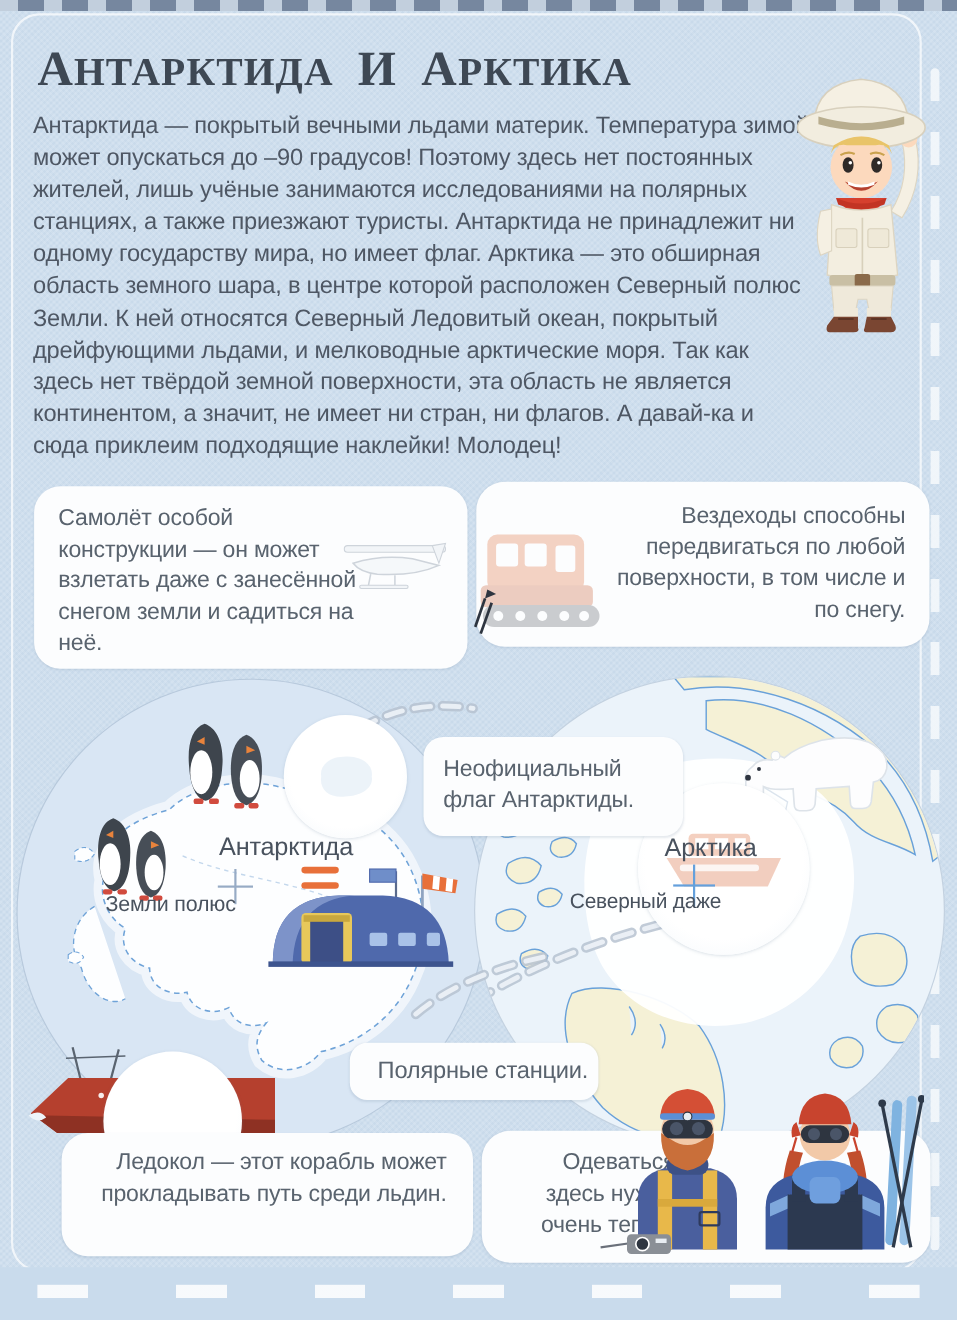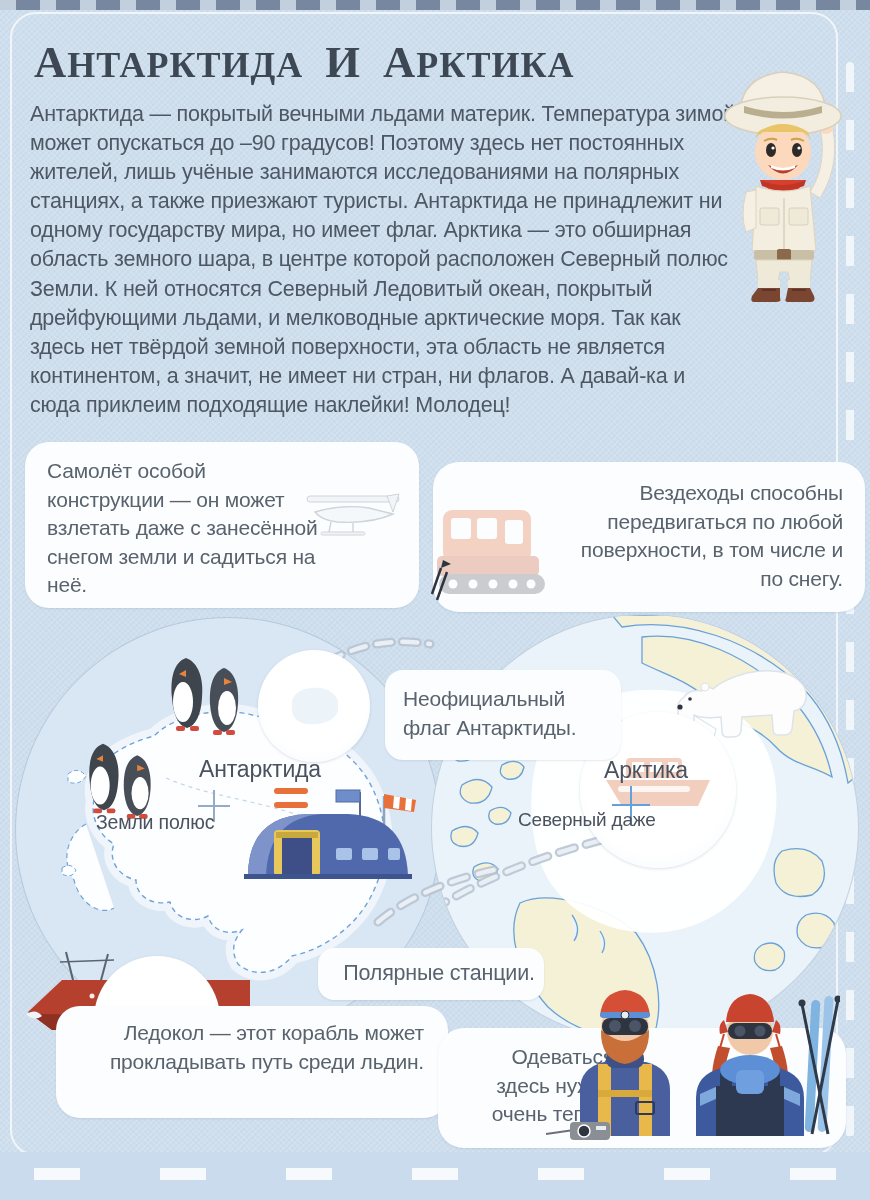--- a/index.html
+++ b/index.html
@@ -25,31 +25,31 @@
   .title{position:absolute;left:34px;top:36px;color:#3e4854;font-family:"Liberation Serif",serif;
     font-weight:bold;font-size:36px;letter-spacing:1px;}
   .title .w{display:inline-block;text-transform:uppercase;margin-right:12px;}
   .title .w::first-letter{font-size:1.24em;}
   
   .intro{position:absolute;left:30px;top:100px;width:708px;font-size:21.5px;line-height:29.1px;
     color:#4e5764;letter-spacing:-0.2px;}
   
   .box{position:absolute;background:#fcfdfe;box-shadow:0 1px 2px rgba(110,135,160,.18);}
   .box .t{color:#59636e;font-size:21px;line-height:28.5px;letter-spacing:-0.2px;}
-  #boxA{left:25px;top:442px;width:394px;height:166px;border-radius:24px;}
+  #boxA{left:31px;top:442px;width:394px;height:166px;border-radius:24px;}
   #boxA .t{position:absolute;left:22px;top:15px;width:278px;text-align:left;}
   #boxA svg{position:absolute;right:14px;top:44px;opacity:.45;}
-  #boxB{left:433px;top:462px;width:412px;height:150px;border-radius:26px;padding-left:20px;}
+  #boxB{left:433px;top:438px;width:412px;height:150px;border-radius:26px;}
   #boxB .t{position:absolute;right:22px;top:17px;width:270px;text-align:right;}
   #ghost-vehicle{position:absolute;left:-2px;top:26px;}
   #boxFlag{left:385px;top:638px;width:236px;height:90px;border-radius:18px;z-index:5;margin-top:32px;}
   #boxFlag .t{position:absolute;left:18px;top:15px;width:200px;}
   #boxStations{left:318px;top:948px;width:226px;height:52px;border-radius:16px;z-index:5;}
   #boxStations .t{position:absolute;left:8px;top:11px;width:100%;text-align:center;font-size:21.5px;}
-  #boxC{left:56px;top:1006px;width:374px;height:112px;border-radius:24px;z-index:6;padding-left:18px;}
+  #boxC{left:56px;top:1030px;width:374px;height:112px;border-radius:24px;z-index:6;}
   #boxC .t{position:absolute;right:24px;top:13px;width:320px;text-align:right;}
   #boxD{left:438px;top:1028px;width:408px;height:120px;border-radius:26px;z-index:6;}
   #boxD .t{position:absolute;left:16px;top:15px;width:160px;text-align:right;}
   
   .map{position:absolute;border-radius:50%;z-index:1;}
   #mapL{left:15px;top:617px;width:424px;height:424px;background:#d9e6f4;border:1px solid rgba(120,145,175,.35);}
   #mapR{left:431px;top:614px;width:426px;height:426px;background:#ebf3fa;border:1px solid rgba(120,145,175,.35);}
   .map svg{position:absolute;left:0;top:0;border-radius:50%;}
   .map-label{position:absolute;color:#49525e;z-index:4;letter-spacing:-0.2px;}
   #lblAnt{left:158px;top:756px;width:204px;text-align:center;font-size:23px;}

